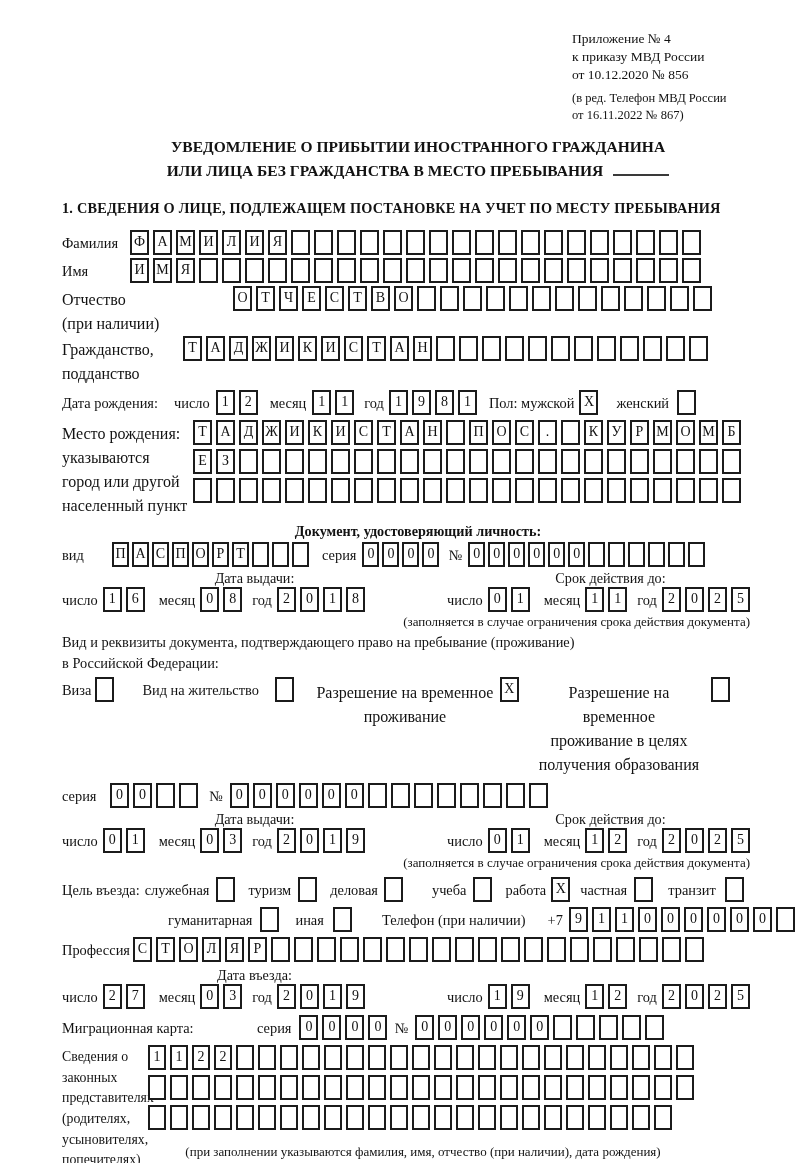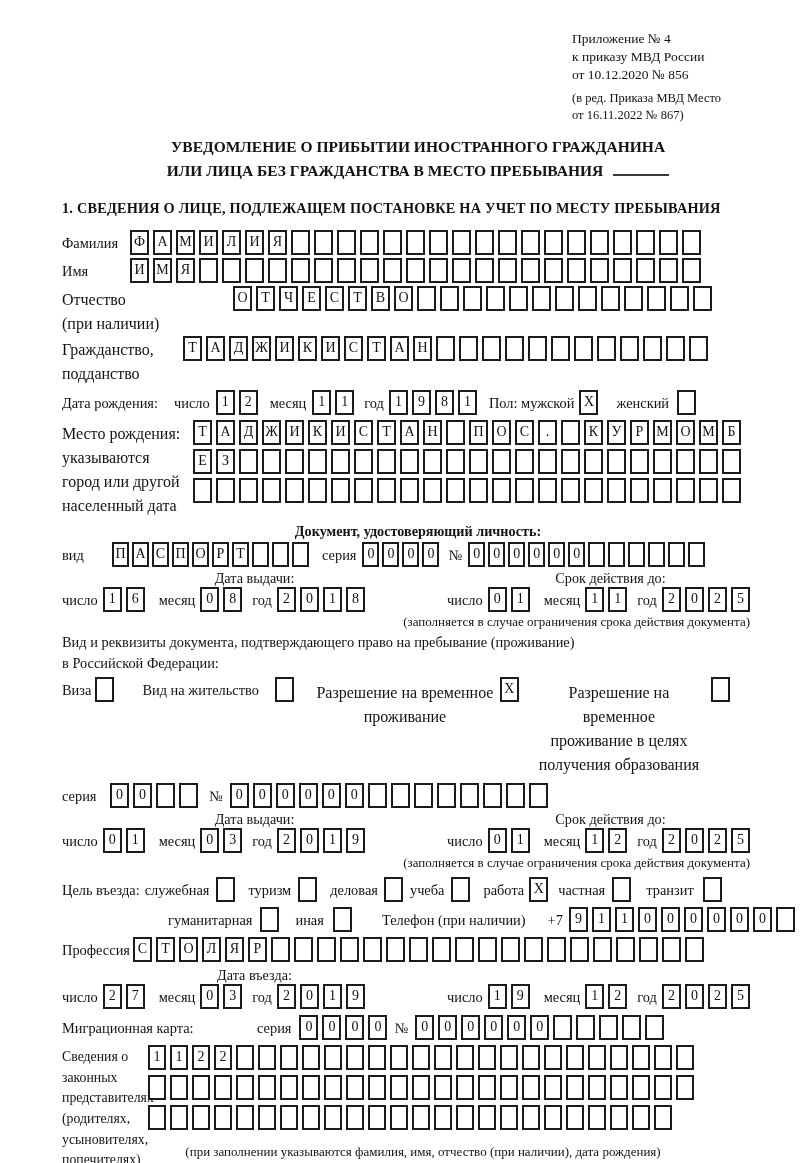--- a/index.html
+++ b/index.html
@@ -35,21 +35,21 @@
 </style>
 </head>
 <body>
 
 <div class="page">
 
   <div class="hnote">
     <div>Приложение № 4</div>
     <div>к приказу МВД России</div>
     <div>от 10.12.2020 № 856</div>
-    <div class="sm gap">(в ред. Приказа МВД Место</div>
+    <div class="sm gap">(в ред. Телефон МВД России</div>
     <div class="sm">от 16.11.2022 № 867)</div>
   </div>
 
 
   <div class="title">
     <div>УВЕДОМЛЕНИЕ О ПРИБЫТИИ ИНОСТРАННОГО ГРАЖДАНИНА</div>
     <div><span>ИЛИ ЛИЦА БЕЗ ГРАЖДАНСТВА В МЕСТО ПРЕБЫВАНИЯ</span><span class="uline"></span></div>
   </div>
 
   <div class="sech">1. СВЕДЕНИЯ О ЛИЦЕ, ПОДЛЕЖАЩЕМ ПОСТАНОВКЕ НА УЧЕТ ПО МЕСТУ ПРЕБЫВАНИЯ</div>
@@ -201,21 +201,21 @@
       </span>
     <span class="lab" style="margin:0 8px 0 14px">женский</span>
     <span class="bxs">
         <span class="cell"></span>
       </span>
   </div>
 
   <div class="row" style="margin-top:5px">
     <span class="lab2" style="width:131px">
       <span>Место рождения:</span><br><span>указываются</span><br>
-      <span>город или другой</span><br><span>населенный дата</span>
+      <span>город или другой</span><br><span>населенный пункт</span>
     </span>
     <span>
       <span class="bxs">
           <span class="cell">Т</span>
           <span class="cell">А</span>
           <span class="cell">Д</span>
           <span class="cell">Ж</span>
           <span class="cell">И</span>
           <span class="cell">К</span>
           <span class="cell">И</span>
@@ -484,21 +484,21 @@
         <span class="cell"></span>
       </span>
     <span class="lab" style="margin-left:9px">туризм</span>
     <span class="bxs" style="margin-left:7px">
         <span class="cell"></span>
       </span>
     <span class="lab" style="margin-left:9px">деловая</span>
     <span class="bxs" style="margin-left:6px">
         <span class="cell"></span>
       </span>
-    <span class="lab" style="margin-left:3px">учеба</span>
+    <span class="lab" style="margin-left:25px">учеба</span>
     <span class="bxs" style="margin-left:7px">
         <span class="cell"></span>
       </span>
     <span class="lab" style="margin-left:9px">работа</span>
     <span class="bxs" style="margin-left:5px">
         <span class="cell">X</span>
       </span>
     <span class="lab" style="margin-left:6px">частная</span>
     <span class="bxs" style="margin-left:7px">
         <span class="cell"></span>

